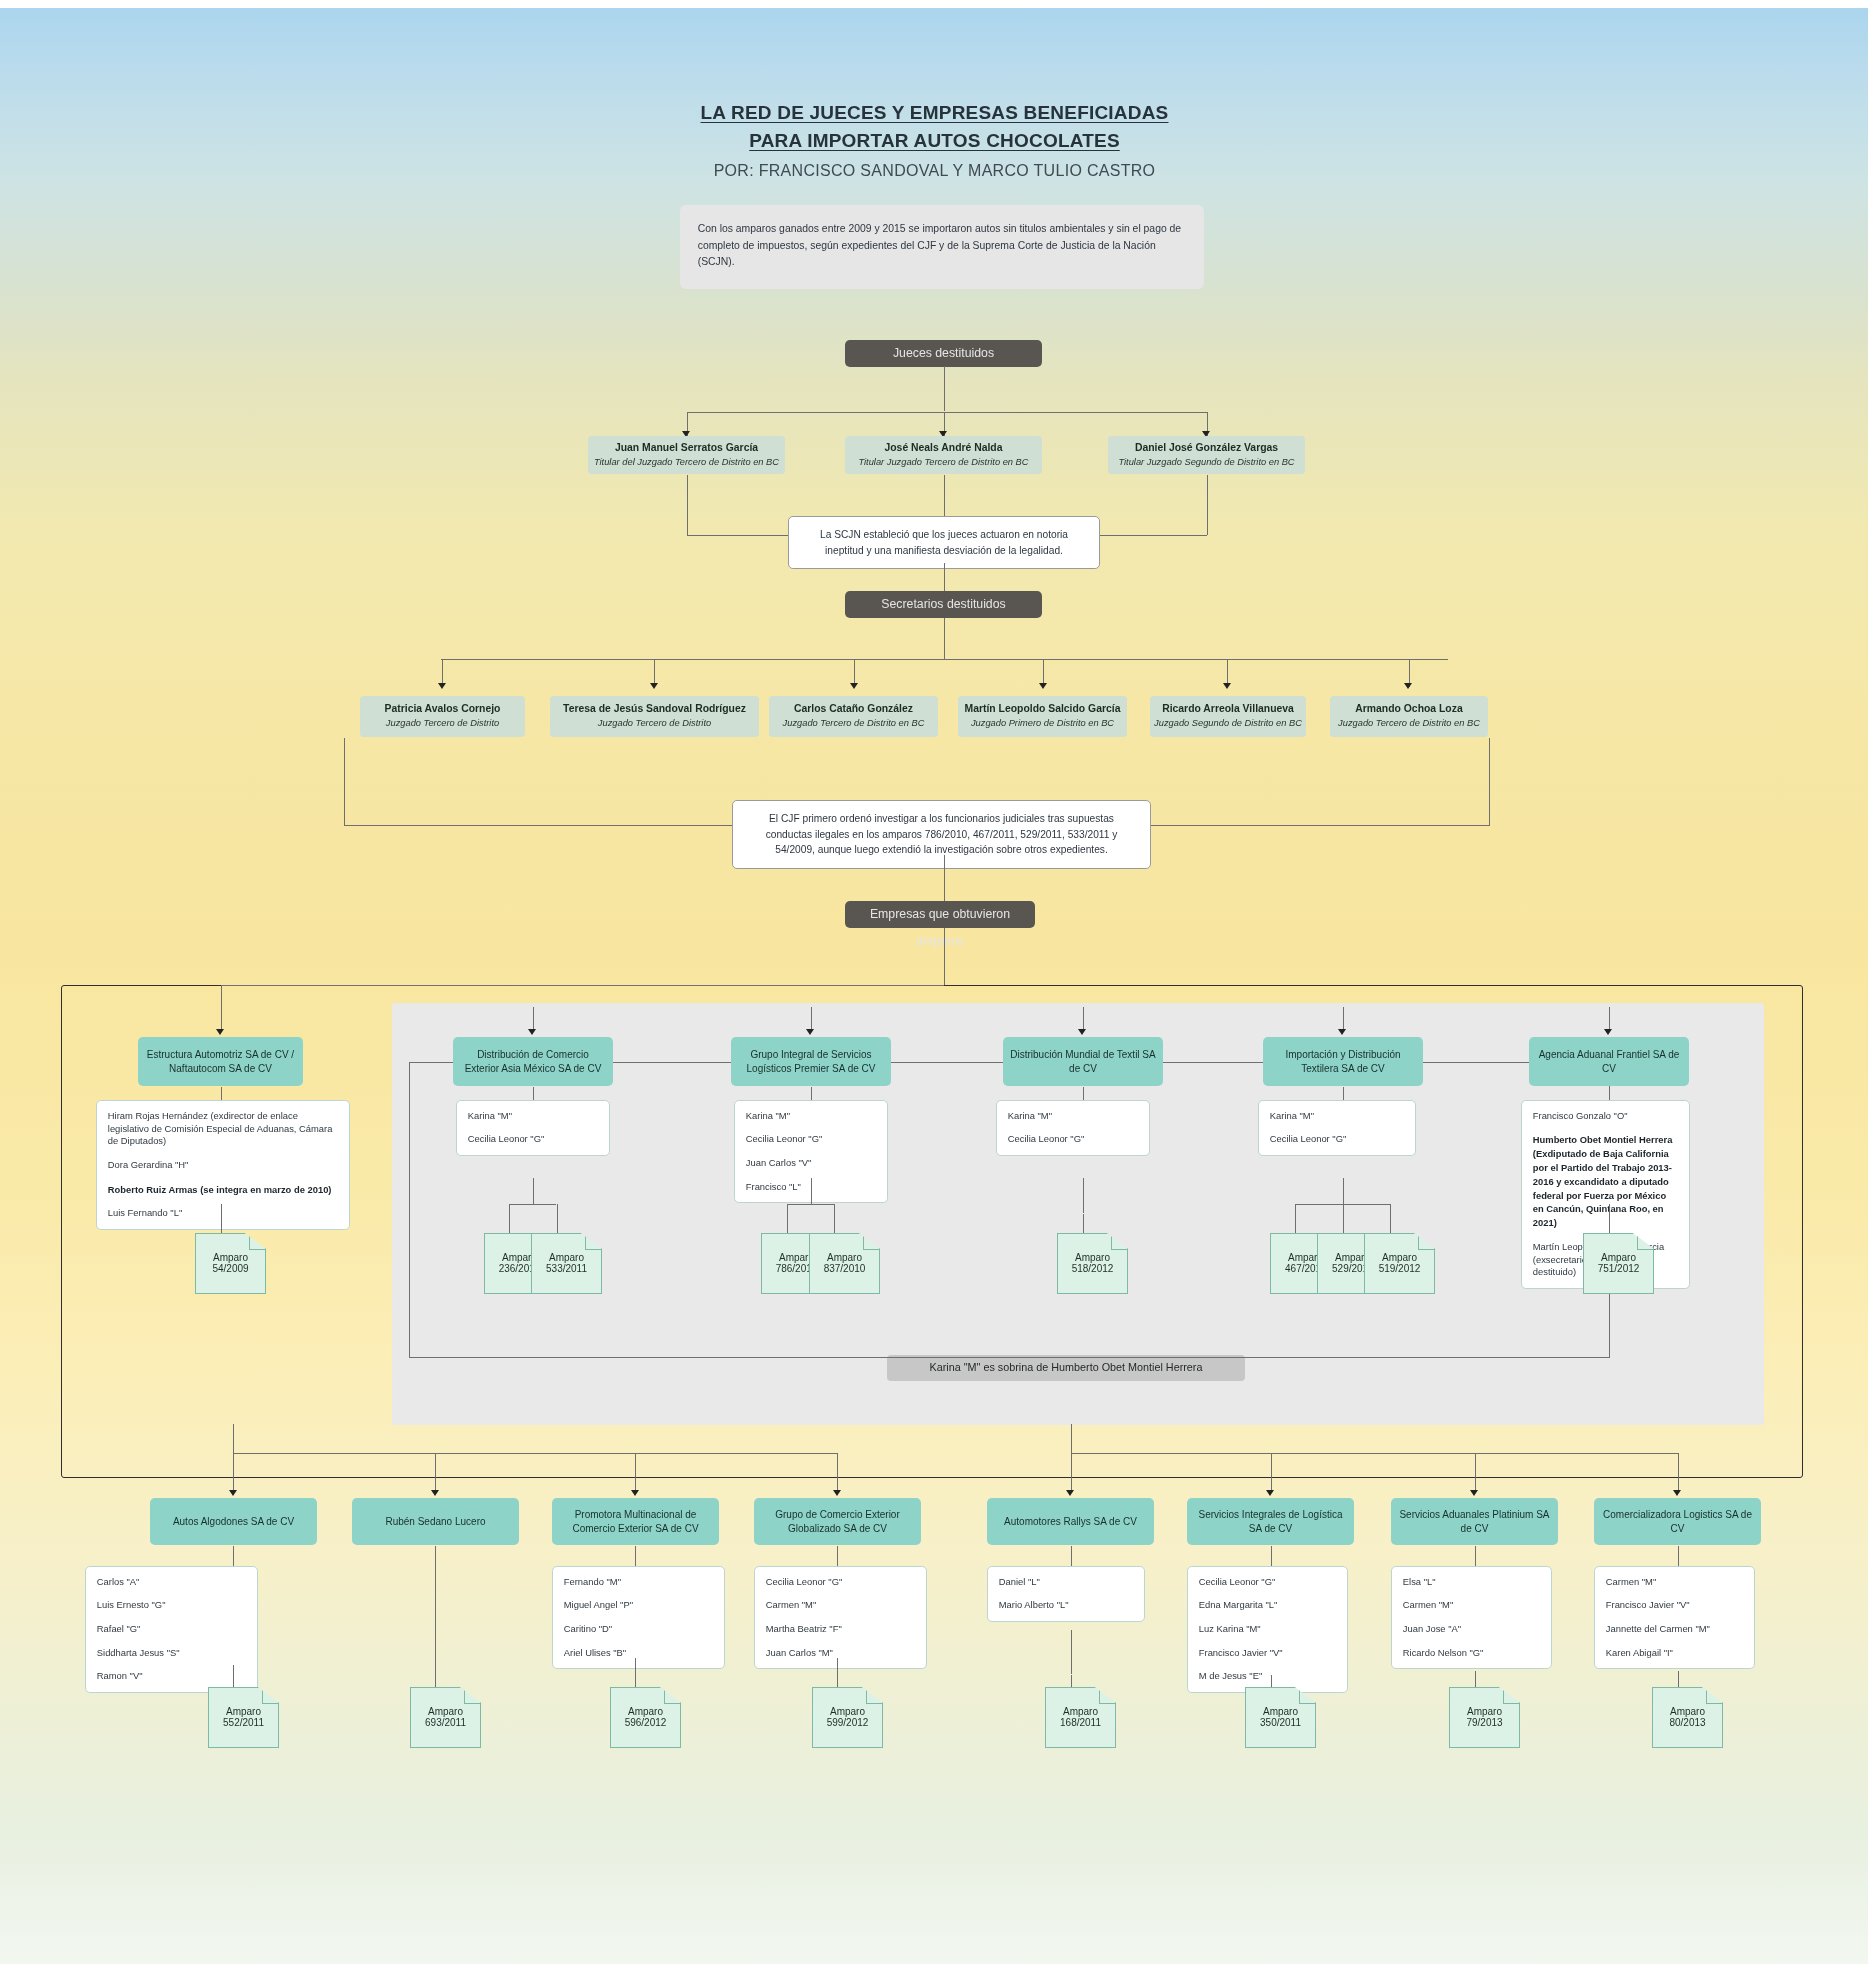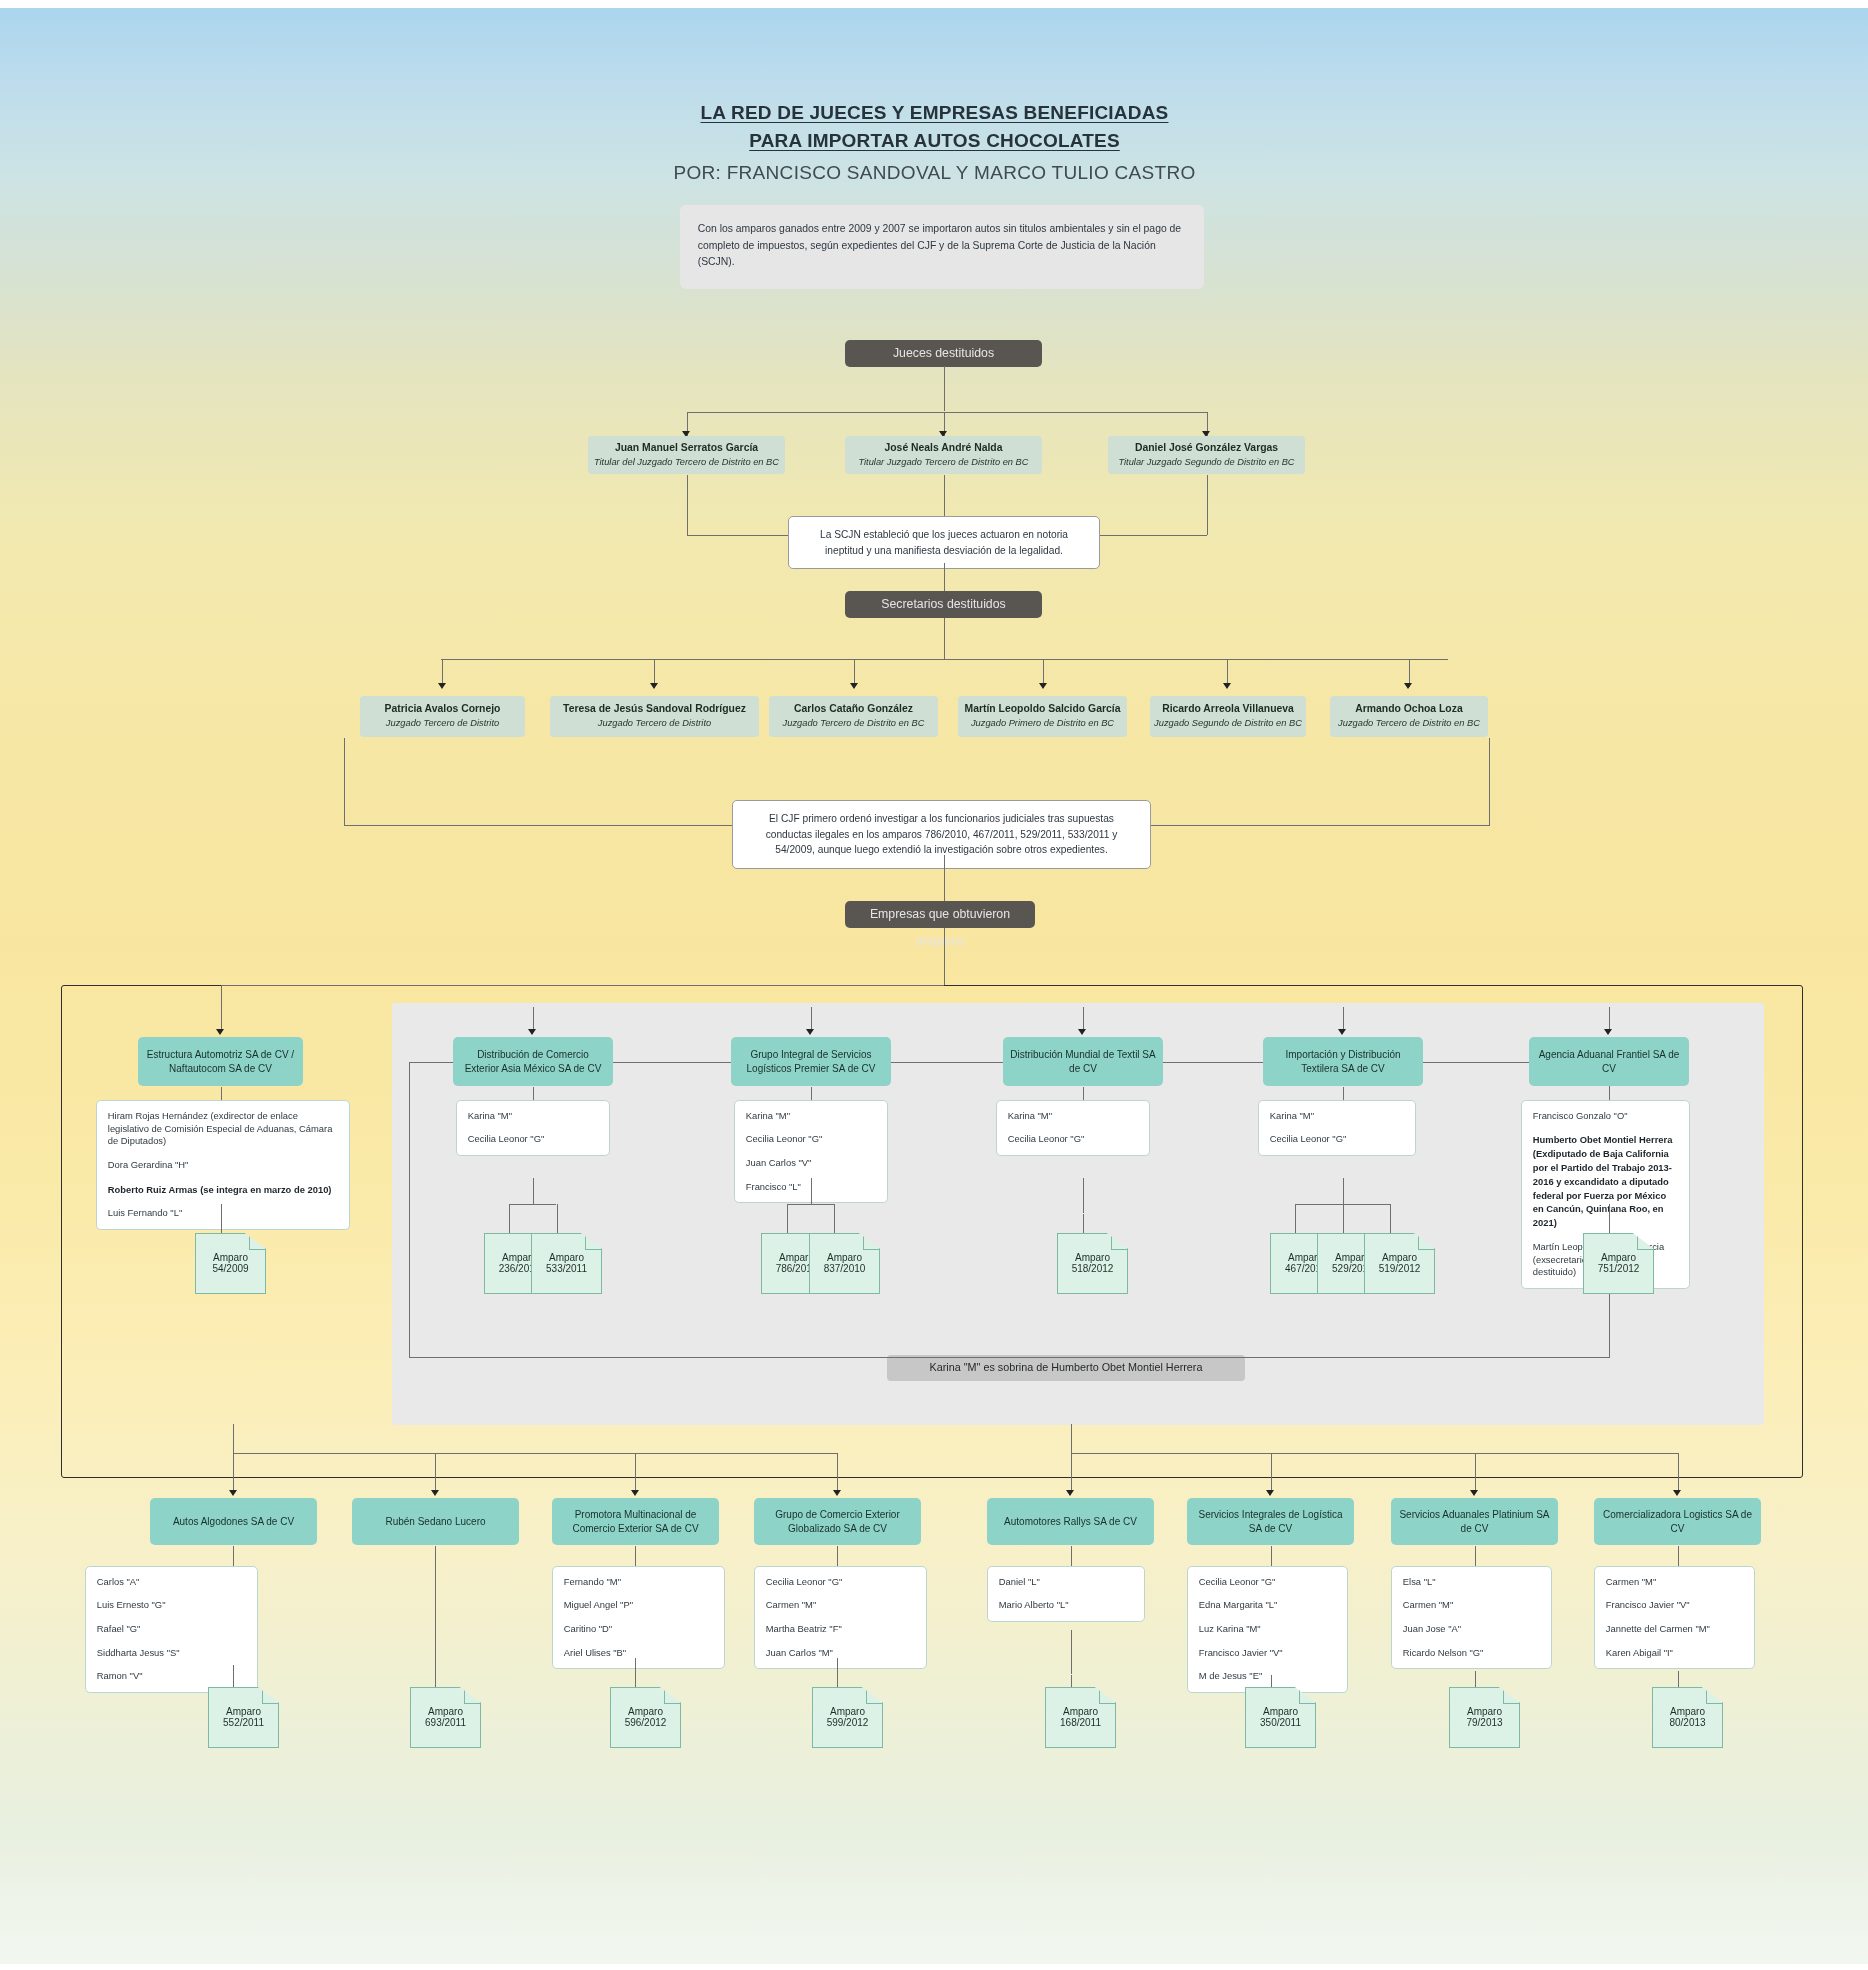--- a/index.html
+++ b/index.html
@@ -23,21 +23,21 @@
   .frame-top { position:absolute; left:0; top:0; width:1869px; height:7.9px; background:#fff; }
   .frame-bot { position:absolute; left:0; bottom:0; width:1869px; height:5.9px; background:#fff; }
 
   
   .title-wrap { position:absolute; left:0; top:99px; width:1869px; text-align:center; }
   .title-line {
     font-size:19px; font-weight:bold; color:#27333b;
     letter-spacing:0.2px; text-decoration:underline;
     text-underline-offset:3px; line-height:27.6px;
   }
-  .byline { margin-top:7.9px; font-size:19px; color:#3f4a52; letter-spacing:0.3px; }
+  .byline { margin-top:7.9px; font-size:16px; color:#3f4a52; letter-spacing:0.3px; }
 
   .intro-box {
     position:absolute; left:680px; top:205px; width:524px;
     background:#e6e6e6; border-radius:5.9px; padding:15.8px 17.7px 17.7px 17.7px;
     font-size:10.4px; color:#2e3741; line-height:16.7px;
   }
   .intro-box p { margin:0; }
   .intro-box p + p { margin-top:19.7px; }
 
   
@@ -123,21 +123,21 @@
   <div class="frame-top"></div>
   <div class="frame-bot"></div>
 
   <div class="title-wrap">
     <div class="title-line">LA RED DE JUECES Y EMPRESAS BENEFICIADAS</div>
     <div class="title-line">PARA IMPORTAR AUTOS CHOCOLATES</div>
     <div class="byline">POR: FRANCISCO SANDOVAL Y MARCO TULIO CASTRO</div>
   </div>
 
   <div class="intro-box">
-    <p>Con los amparos ganados entre 2009 y 2007 se importaron autos sin titulos ambientales y sin el pago de completo de impuestos, según expedientes del CJF y de la Suprema Corte de Justicia de la Nación (SCJN).</p>
+    <p>Con los amparos ganados entre 2009 y 2015 se importaron autos sin titulos ambientales y sin el pago de completo de impuestos, según expedientes del CJF y de la Suprema Corte de Justicia de la Nación (SCJN).</p>
   </div>
 
   <div class="pill" style="left:845px; top:340px; width:197px;">Jueces destituidos</div>
   <div class="ln v" style="left:944px; top:366px; height:45px;"></div>
   <div class="ln h" style="left:687px; top:412px; width:520px;"></div>
   <div class="ln v" style="left:687px; top:412px; height:23.6px;"></div>
   <div class="ln v" style="left:944px; top:412px; height:23.6px;"></div>
   <div class="ln v" style="left:1207px; top:412px; height:23.6px;"></div>
   <div class="arw" style="left:682px; top:431px;"></div>
   <div class="arw" style="left:939px; top:431px;"></div>

